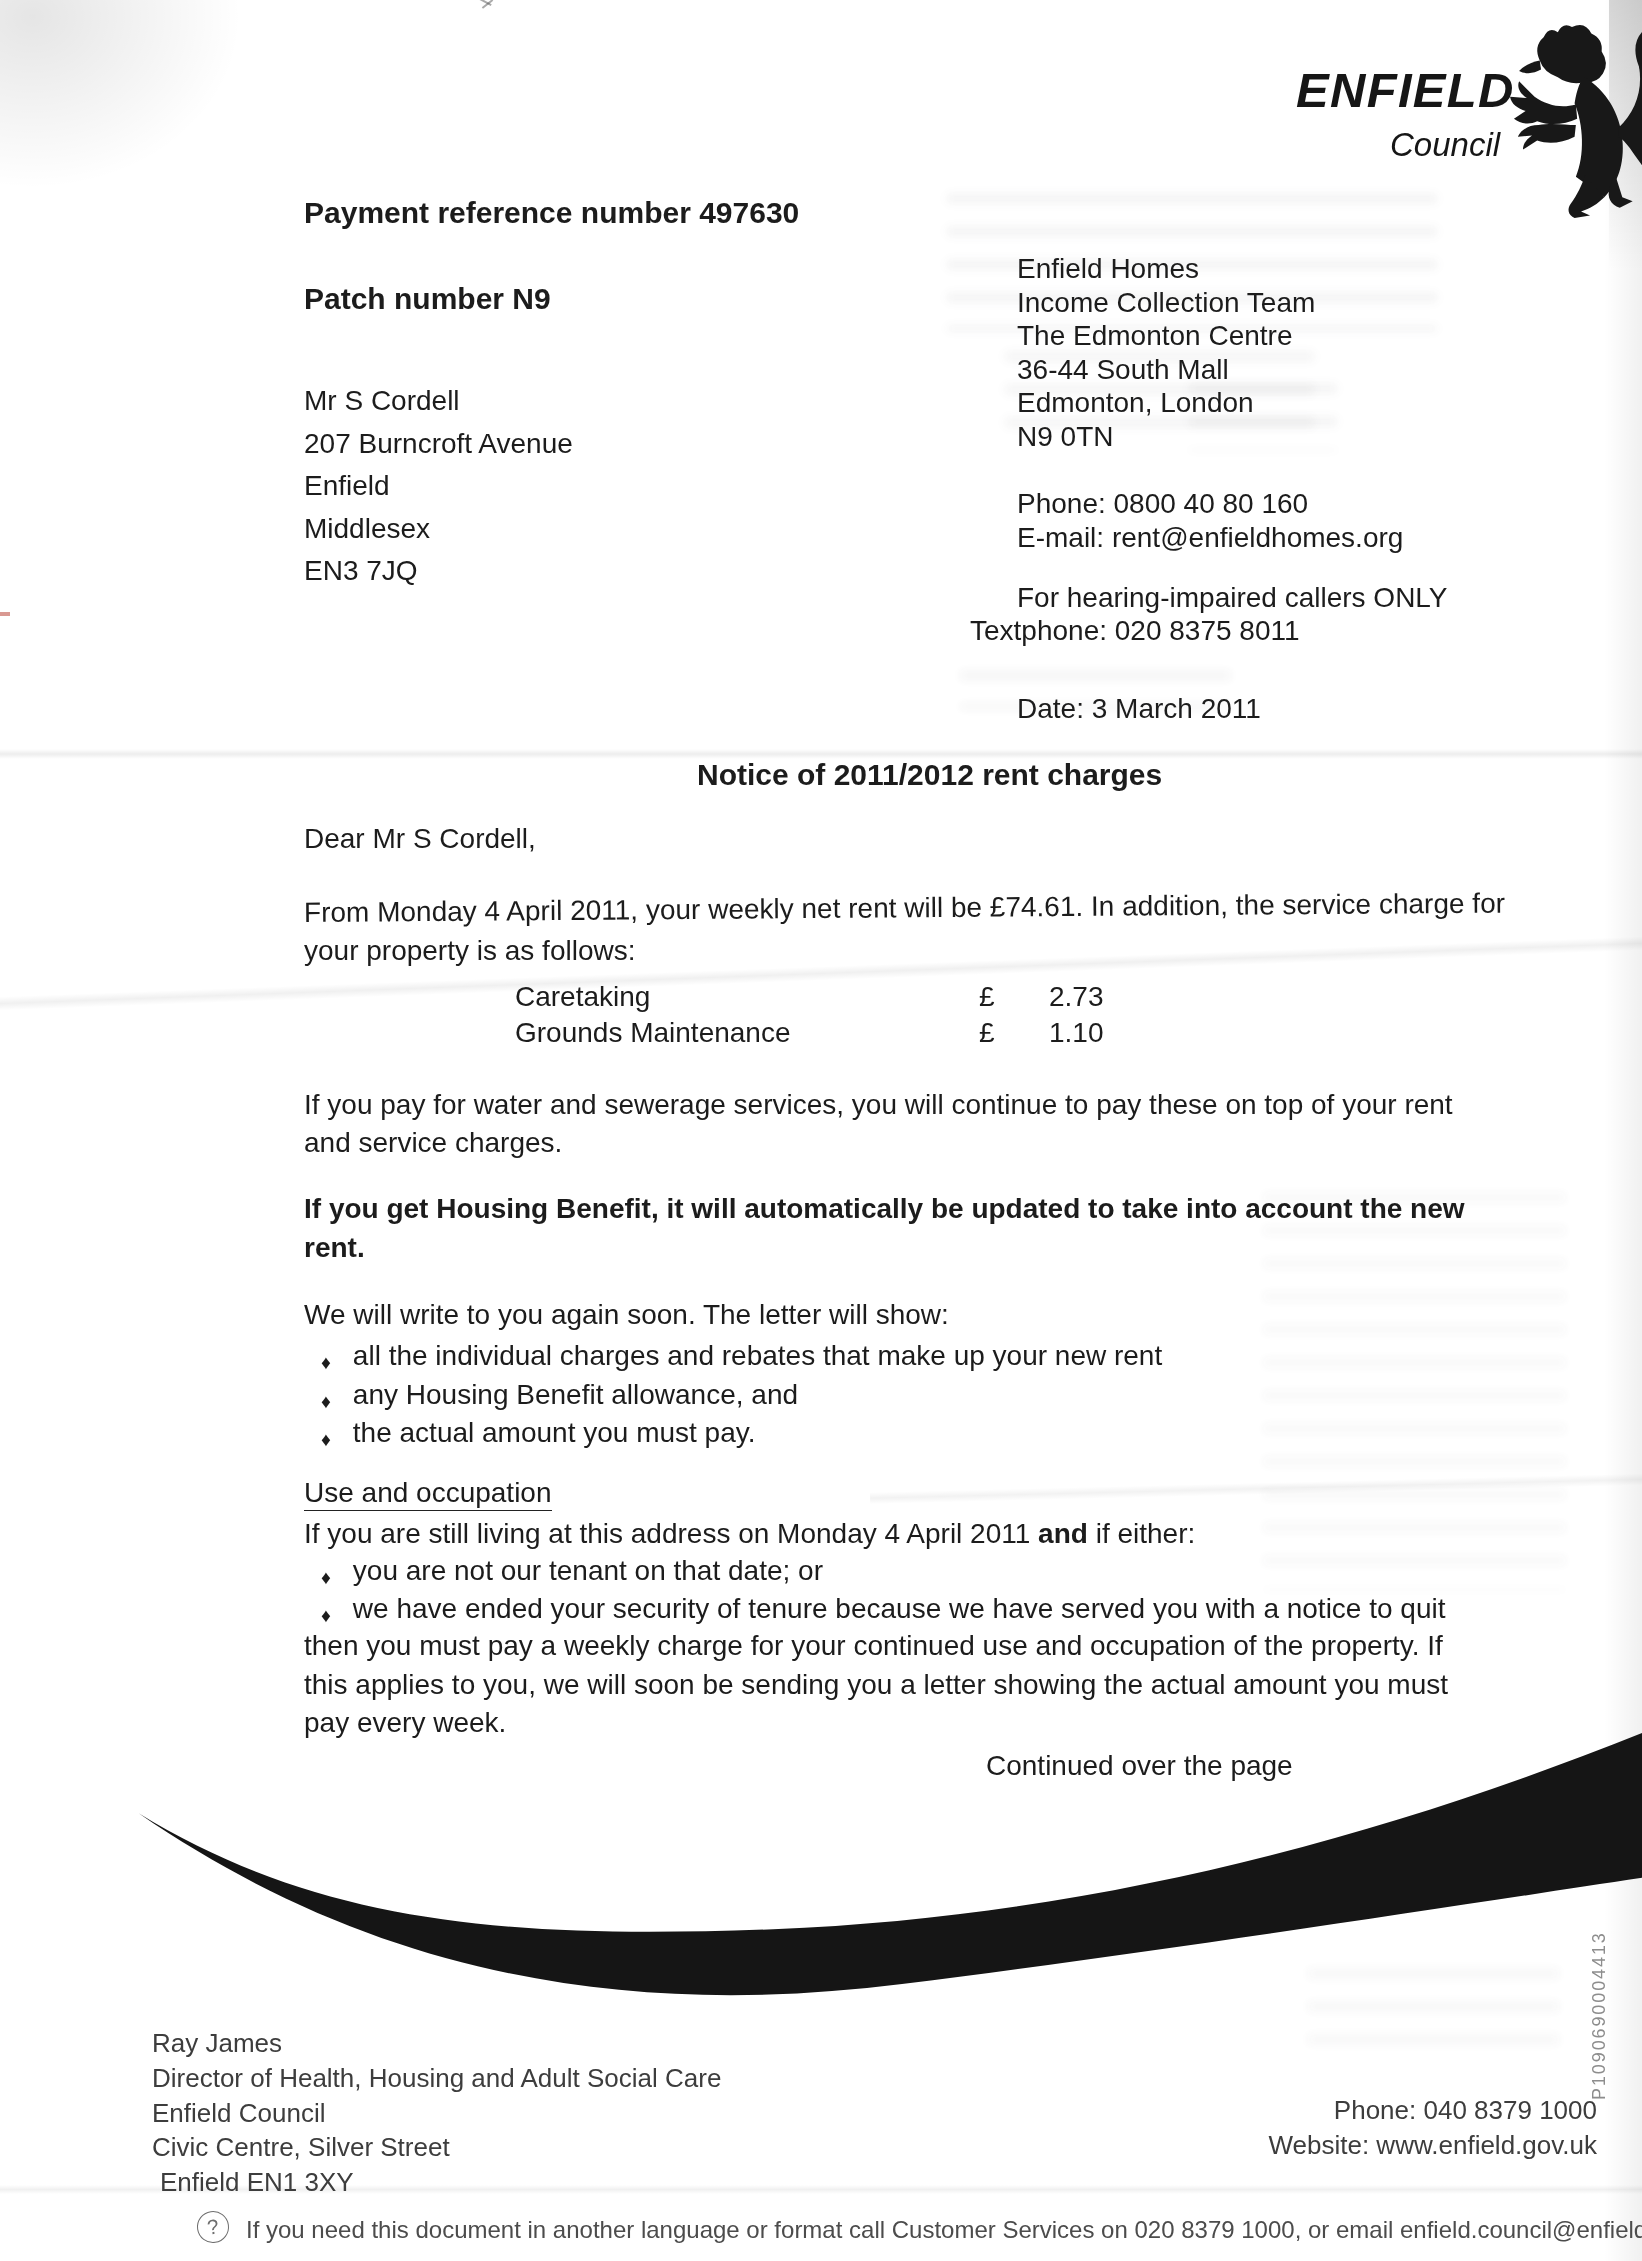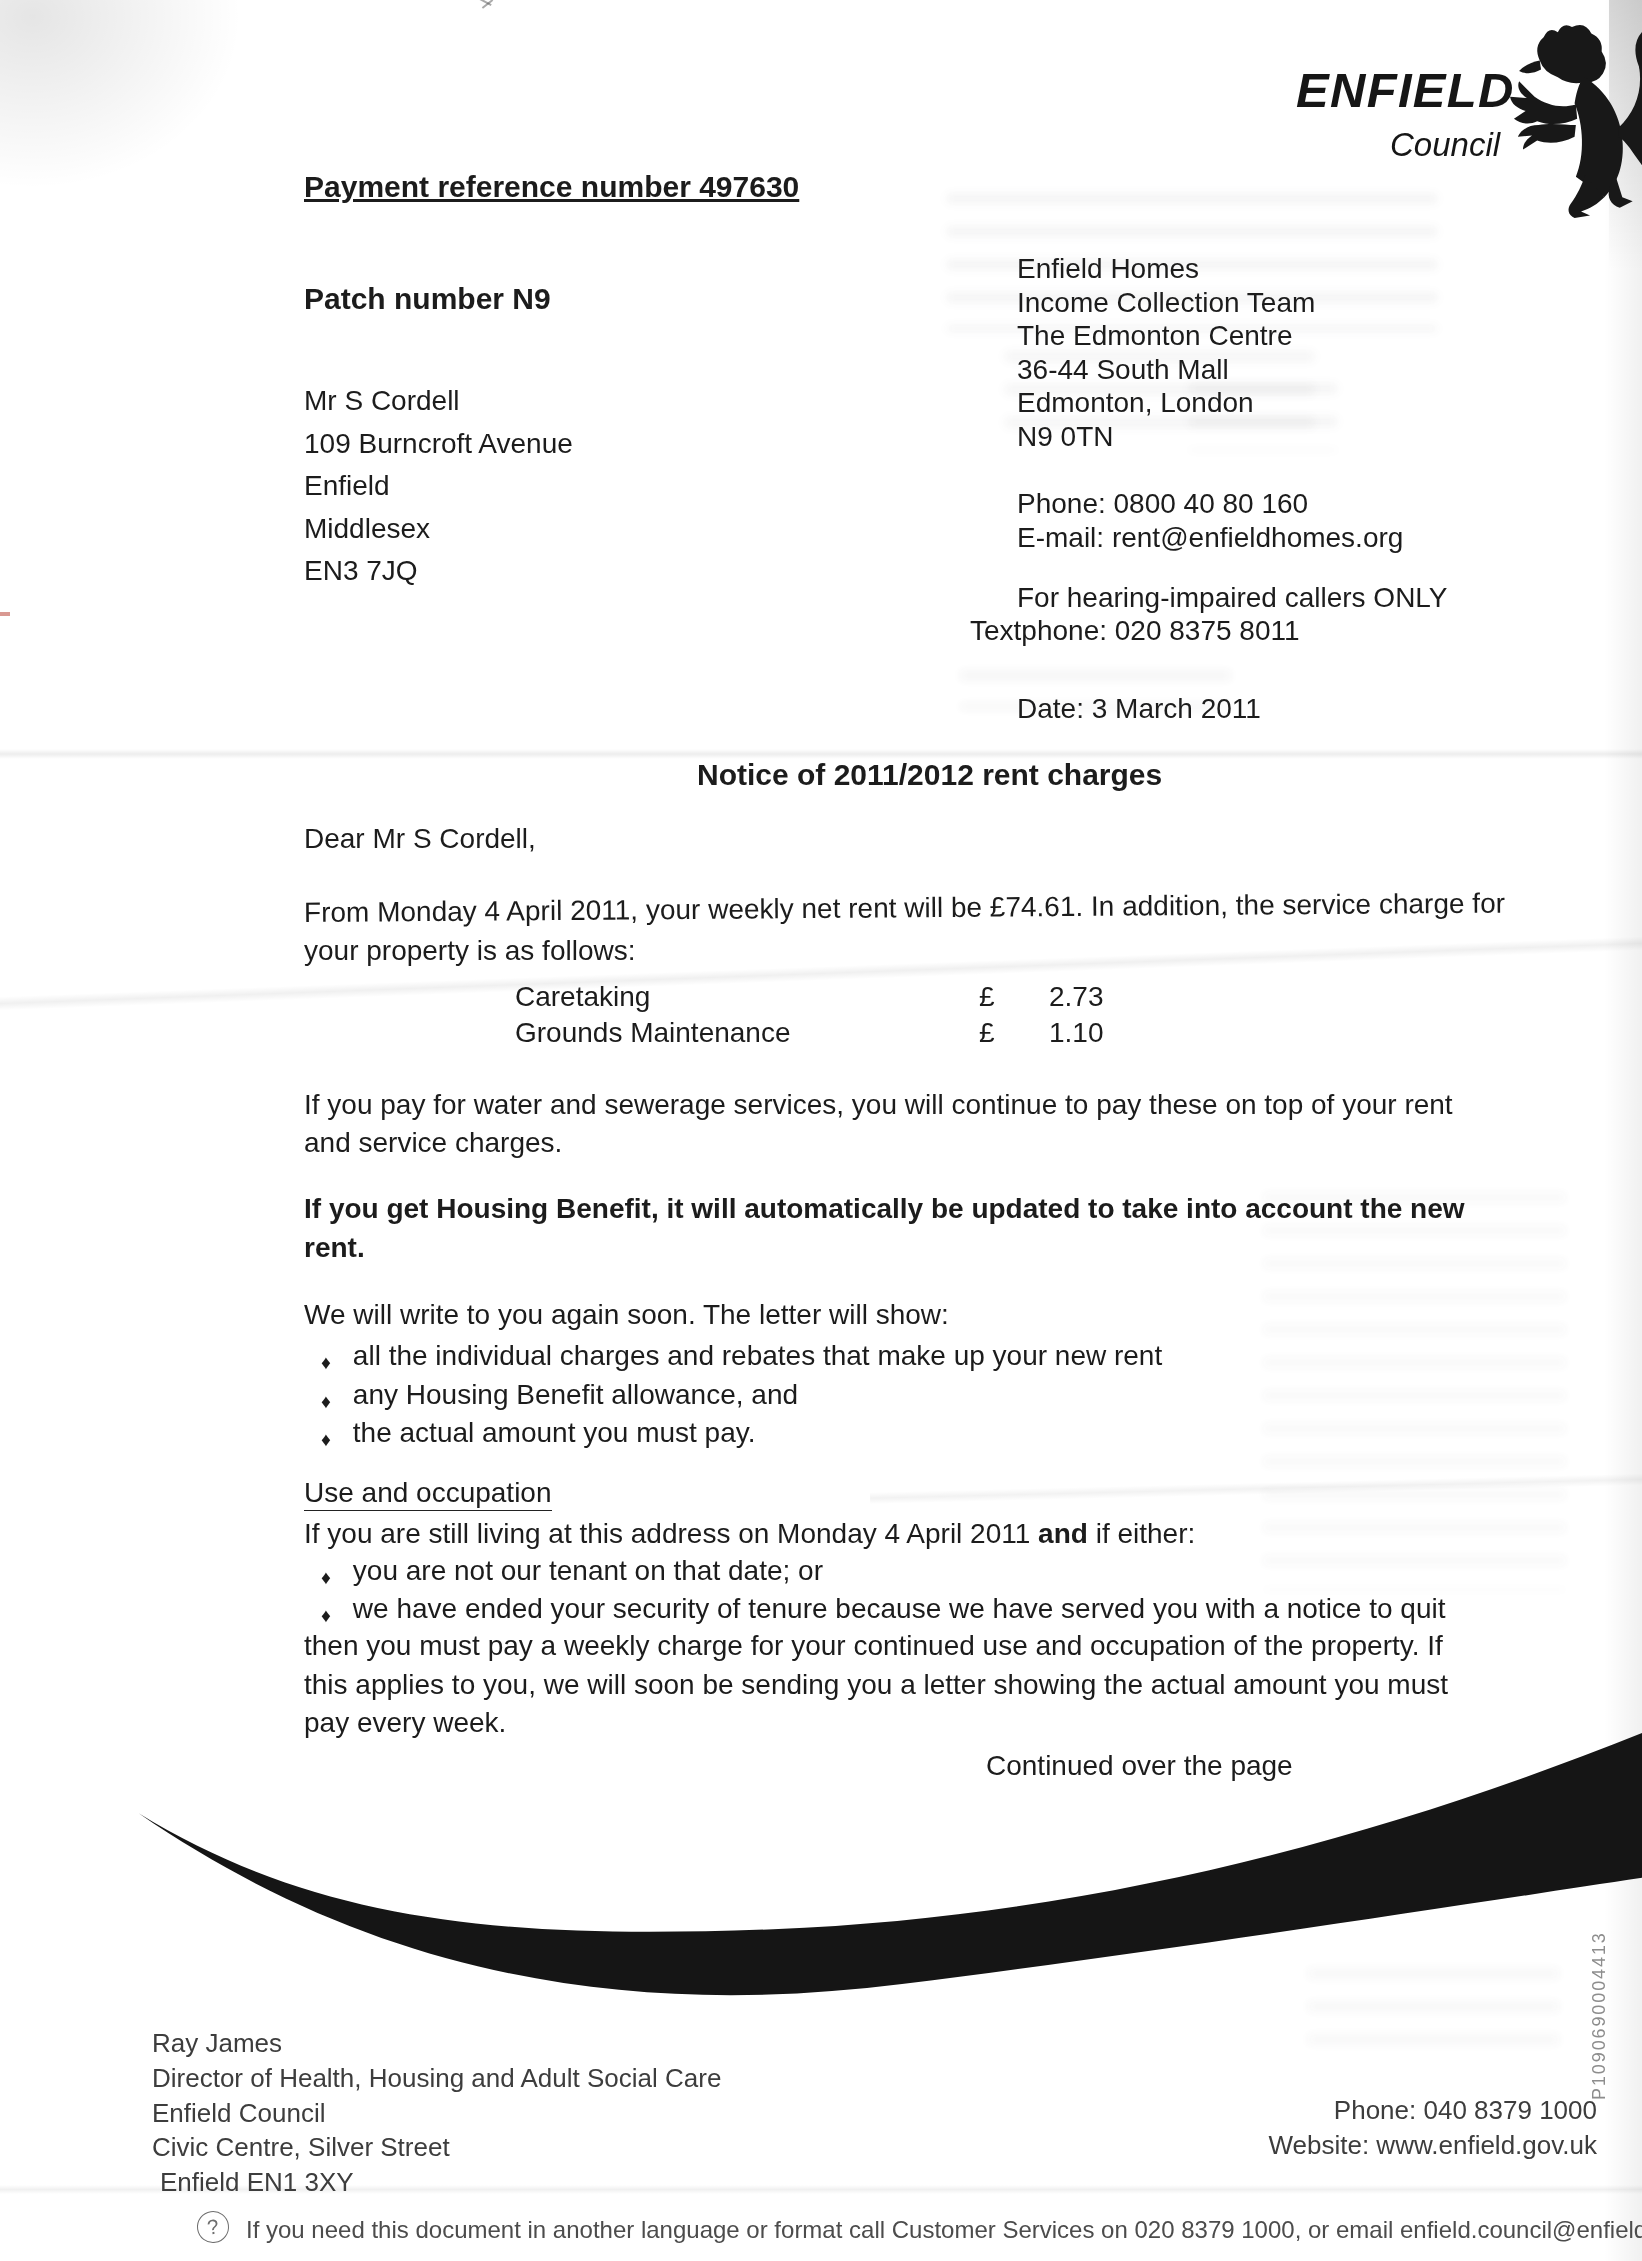--- a/index.html
+++ b/index.html
@@ -48,26 +48,26 @@
       <path d="M130,92 C164,114 184,148 188,188 C192,226 180,258 160,278 L116,246 C130,212 128,166 114,132 C118,110 122,98 130,92 Z"></path>
       <path d="M116,134 C94,140 72,136 52,122 L28,98 C24,108 30,118 40,124 L14,122 C16,134 26,140 38,144 L20,156 C30,164 44,166 56,160 C78,168 100,164 118,156 Z"></path>
       <path d="M114,184 C94,194 74,196 56,190 L34,204 C34,194 40,188 48,182 L26,184 C32,172 44,166 58,166 C80,162 100,166 116,166 Z"></path>
       <path d="M160,278 C150,288 138,296 124,300 L138,306 L114,310 C104,306 102,296 108,288 C118,274 126,258 130,244 Z"></path>
       <path d="M176,240 L188,278 L204,284 L184,294 C170,290 164,278 168,264 Z"></path>
       <path d="M182,170 C208,146 220,112 214,76 L220,60 L220,230 C206,212 194,190 182,184 Z"></path>
       <path d="M214,76 Q200,40 220,20 L220,90 Z"></path>
     </g>
   </svg>
 
-  <div class="t b" style="left:304px;top:170px;font-size:30px;text-decoration:underline;">Payment reference number 497630</div>
+  <div class="t b" style="left:304px;top:196px;font-size:30px;">Payment reference number 497630</div>
   <div class="t b" style="left:304px;top:282px;font-size:30px;">Patch number N9</div>
 
   <div>
     <div class="t" style="left:304px;top:385px;">Mr S Cordell</div>
-    <div class="t" style="left:304px;top:428px;">109 Burncroft Avenue</div>
+    <div class="t" style="left:304px;top:428px;">207 Burncroft Avenue</div>
     <div class="t" style="left:304px;top:470px;">Enfield</div>
     <div class="t" style="left:304px;top:513px;text-align:right;">Middlesex</div>
     <div class="t" style="left:304px;top:555px;">EN3 7JQ</div>
   </div>
 
   <div>
     <div class="t" style="left:1017px;top:253px;">Enfield Homes</div>
     <div class="t" style="left:1017px;top:287px;">Income Collection Team</div>
     <div class="t" style="left:1017px;top:320px;">The Edmonton Centre</div>
     <div class="t" style="left:1017px;top:354px;">36-44 South Mall</div>

